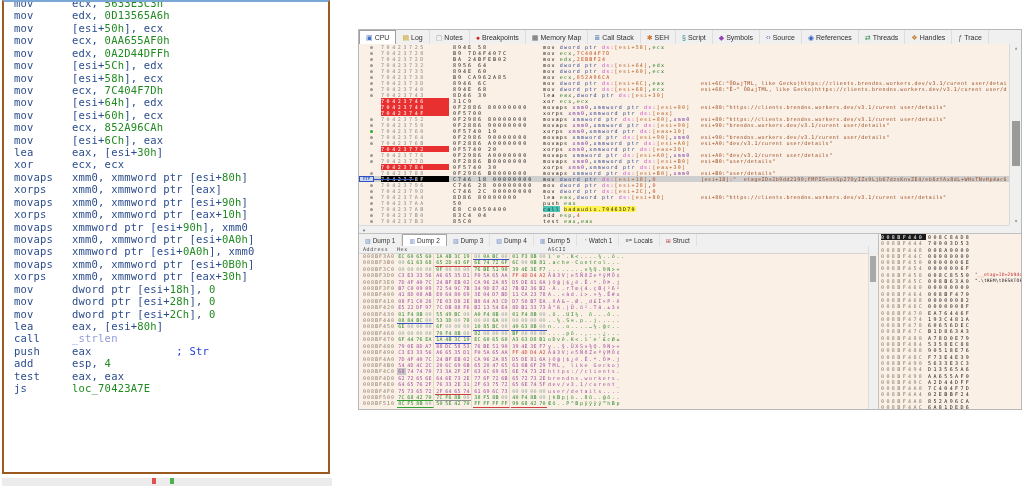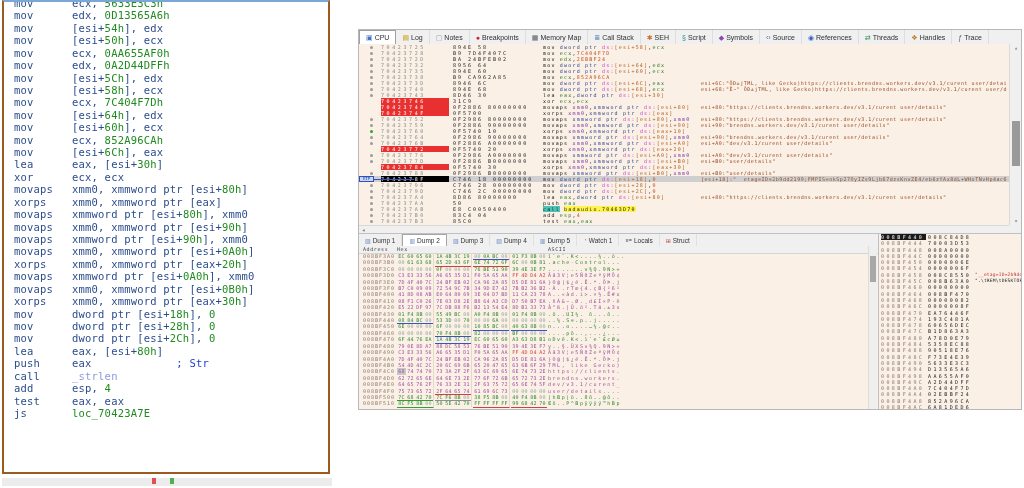--- a/index.html
+++ b/index.html
@@ -89,49 +89,47 @@
 </style>
 </head>
 <body>
 
 <div id="canvas">
 
   <div id="ida-pane">
     <div id="ida-code">
         <div class="ida-line"><span class="ida-mn">mov</span>ecx, <span class="cgreen">5633E3C3h</span></div>
         <div class="ida-line"><span class="ida-mn">mov</span>edx, <span class="cgreen">0D13565A6h</span></div>
-        <div class="ida-line"><span class="ida-mn">mov</span>[esi+<span class="cgreen">54h</span>], edx</div>
         <div class="ida-line"><span class="ida-mn">mov</span>[esi+<span class="cgreen">50h</span>], ecx</div>
         <div class="ida-line"><span class="ida-mn">mov</span>ecx, <span class="cgreen">0AA655AF0h</span></div>
         <div class="ida-line"><span class="ida-mn">mov</span>edx, <span class="cgreen">0A2D44DFFh</span></div>
         <div class="ida-line"><span class="ida-mn">mov</span>[esi+<span class="cgreen">5Ch</span>], edx</div>
         <div class="ida-line"><span class="ida-mn">mov</span>[esi+<span class="cgreen">58h</span>], ecx</div>
         <div class="ida-line"><span class="ida-mn">mov</span>ecx, <span class="cgreen">7C404F7Dh</span></div>
         <div class="ida-line"><span class="ida-mn">mov</span>[esi+<span class="cgreen">64h</span>], edx</div>
         <div class="ida-line"><span class="ida-mn">mov</span>[esi+<span class="cgreen">60h</span>], ecx</div>
         <div class="ida-line"><span class="ida-mn">mov</span>ecx, <span class="cgreen">852A96CAh</span></div>
         <div class="ida-line"><span class="ida-mn">mov</span>[esi+<span class="cgreen">6Ch</span>], eax</div>
         <div class="ida-line"><span class="ida-mn">lea</span>eax, [esi+<span class="cgreen">30h</span>]</div>
         <div class="ida-line"><span class="ida-mn">xor</span>ecx, ecx</div>
         <div class="ida-line"><span class="ida-mn">movaps</span>xmm0, xmmword ptr [esi+<span class="cgreen">80h</span>]</div>
         <div class="ida-line"><span class="ida-mn">xorps</span>xmm0, xmmword ptr [eax]</div>
-        <div class="ida-line"><span class="ida-mn">movaps</span>xmmword ptr [esi+<span class="cgreen">80h</span>], xmm0</div>
         <div class="ida-line"><span class="ida-mn">movaps</span>xmm0, xmmword ptr [esi+<span class="cgreen">90h</span>]</div>
+        <div class="ida-line"><span class="ida-mn">xorps</span>xmm0, xmmword ptr [eax+<span class="cgreen">10h</span>]</div>
         <div class="ida-line"><span class="ida-mn">movaps</span>xmmword ptr [esi+<span class="cgreen">90h</span>], xmm0</div>
         <div class="ida-line"><span class="ida-mn">movaps</span>xmm0, xmmword ptr [esi+<span class="cgreen">0A0h</span>]</div>
-        <div class="ida-line"><span class="ida-mn">xorps</span>xmm0, xmmword ptr [eax+<span class="cgreen">20h</span>]</div>
         <div class="ida-line"><span class="ida-mn">movaps</span>xmmword ptr [esi+<span class="cgreen">0A0h</span>], xmm0</div>
         <div class="ida-line"><span class="ida-mn">movaps</span>xmm0, xmmword ptr [esi+<span class="cgreen">0B0h</span>]</div>
         <div class="ida-line"><span class="ida-mn">xorps</span>xmm0, xmmword ptr [eax+<span class="cgreen">30h</span>]</div>
         <div class="ida-line"><span class="ida-mn">mov</span>dword ptr [esi+<span class="cgreen">18h</span>], <span class="cgreen">0</span></div>
         <div class="ida-line"><span class="ida-mn">mov</span>dword ptr [esi+<span class="cgreen">28h</span>], <span class="cgreen">0</span></div>
         <div class="ida-line"><span class="ida-mn">mov</span>dword ptr [esi+<span class="cgreen">2Ch</span>], <span class="cgreen">0</span></div>
         <div class="ida-line"><span class="ida-mn">lea</span>eax, [esi+<span class="cgreen">80h</span>]</div>
+        <div class="ida-line"><span class="ida-mn">call</span><span class="cpale">_strlen</span></div>
         <div class="ida-line"><span class="ida-mn">push</span>eax             <span class="ccom">; Str</span></div>
-        <div class="ida-line"><span class="ida-mn">call</span><span class="cpale">_strlen</span></div>
         <div class="ida-line"><span class="ida-mn">add</span>esp, <span class="cgreen">4</span></div>
         <div class="ida-line"><span class="ida-mn">test</span>eax, eax</div>
         <div class="ida-line"><span class="ida-mn">js</span><span class="cgreen">loc_70423A7E</span></div>
       </div>
   </div>
   <div id="ida-scroll">
       <div class="tick" style="left: 150px; background: rgb(224, 80, 80);"></div>
       <div class="tick" style="left: 168px; background: rgb(80, 176, 80);"></div>
     </div>
 

